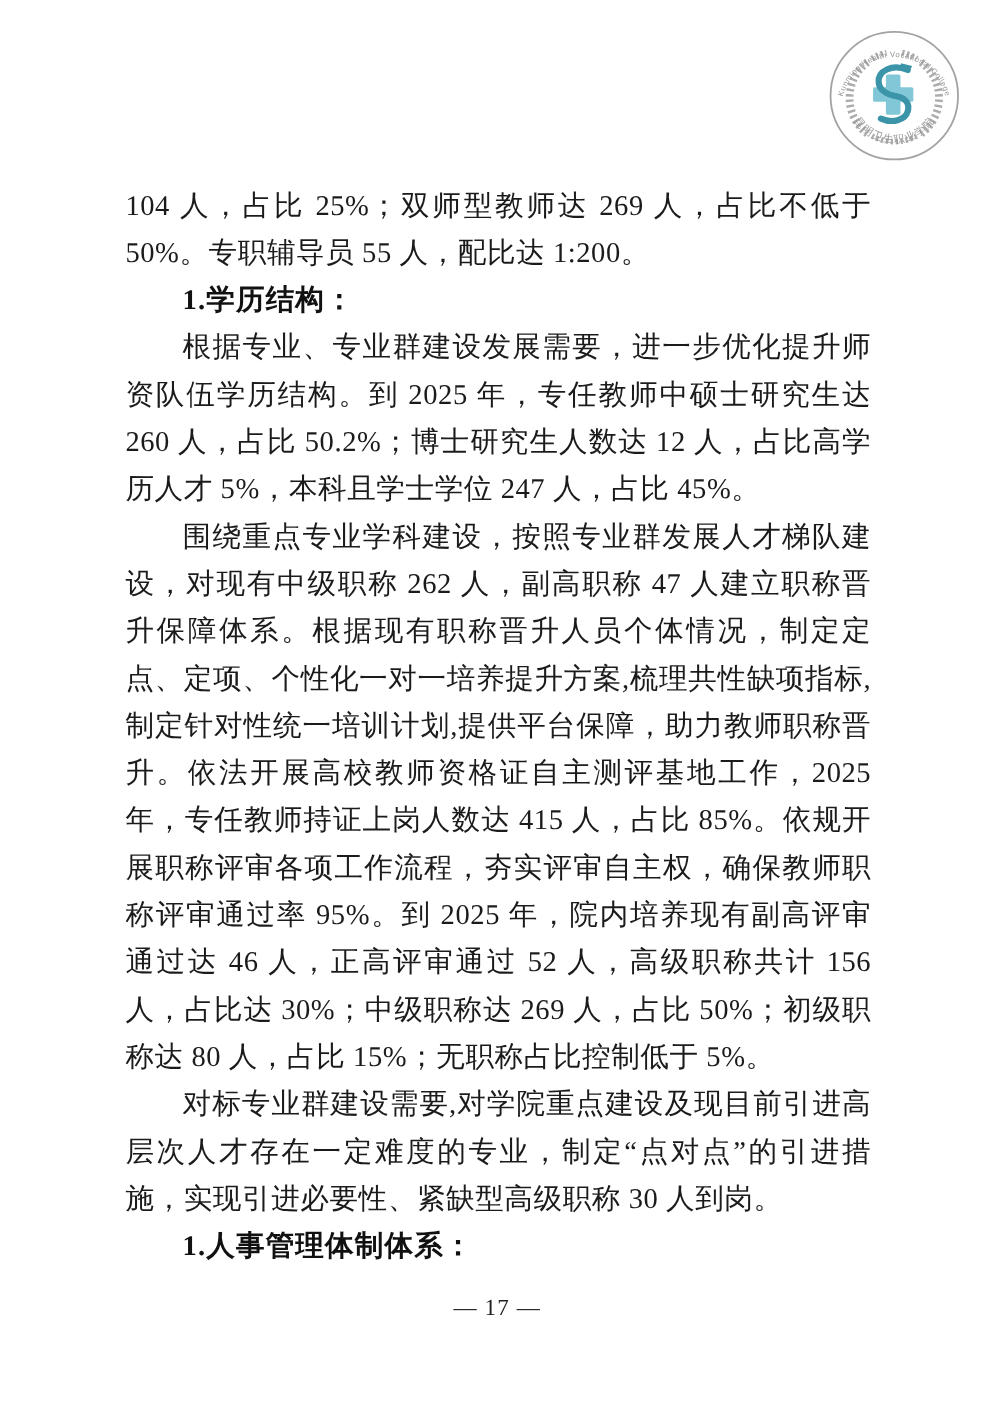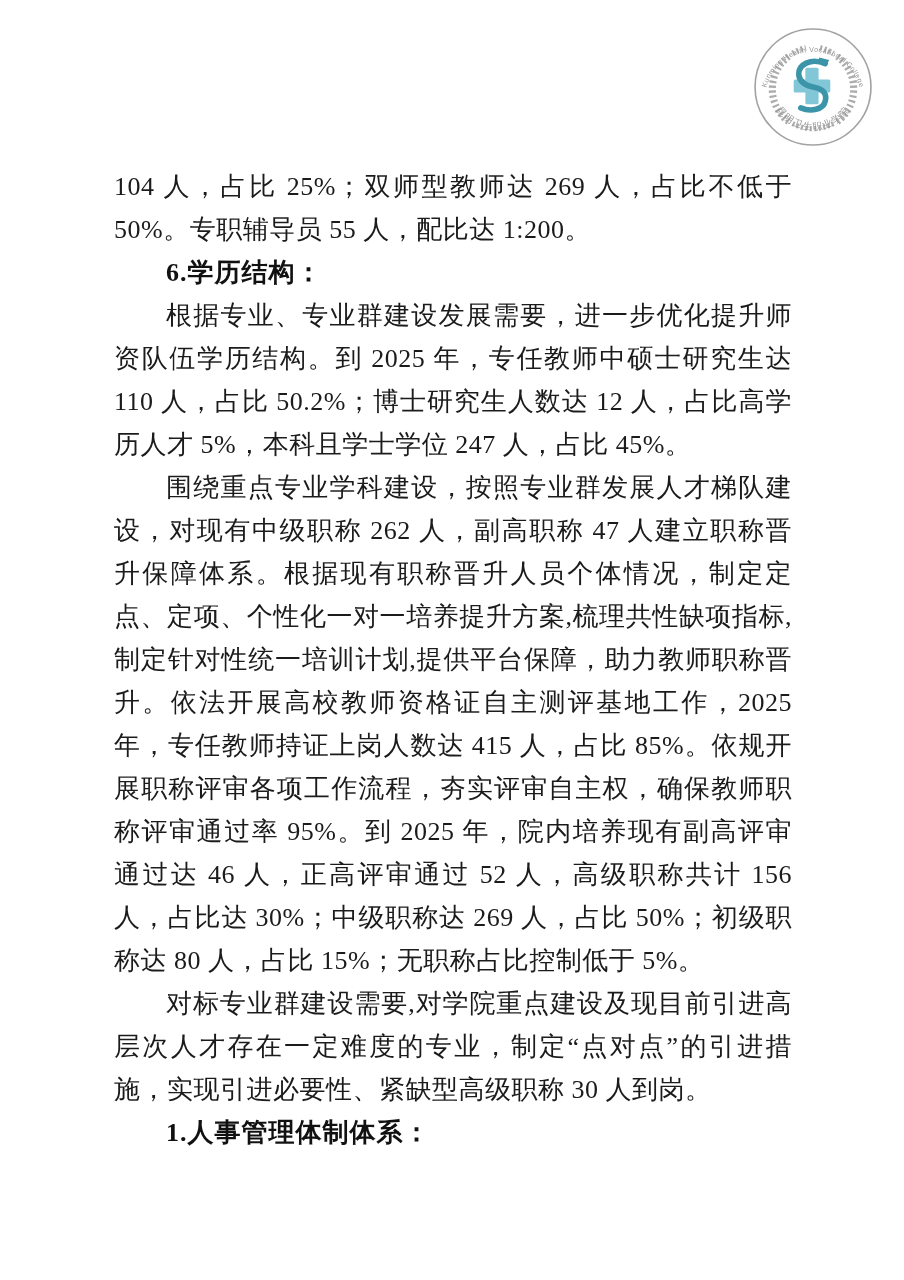--- a/index.html
+++ b/index.html
@@ -89,21 +89,24 @@
         <textPath href="#arcTop" startOffset="50%" text-anchor="middle">Kunming Health Vocational College</textPath>
       </text>
       <text font-size="9.5" fill="#8f8f8f" letter-spacing="1.2" font-family="Liberation Serif, serif">
         <textPath href="#arcBottom" startOffset="50%" text-anchor="middle">昆明卫生职业学院</textPath>
       </text>
     </svg>
   </div>
 
   <div class="content">
     <p class="noindent">104 人，占比 25%；双师型教师达 269 人，占比不低于 50%。专职辅导员 55 人，配比达 1:200。</p>
-    <h3>6.学历结构：</h3>
-    <p>根据专业、专业群建设发展需要，进一步优化提升师资队伍学历结构。到 2025 年，专任教师中硕士研究生达 110 人，占比 50.2%；博士研究生人数达 12 人，占比高学历人才 5%，本科且学士学位 247 人，占比 45%。</p>
+    <h3>1.学历结构：</h3>
+    <p>根据专业、专业群建设发展需要，进一步优化提升师资队伍学历结构。到 2025 年，专任教师中硕士研究生达 260 人，占比 50.2%；博士研究生人数达 12 人，占比高学历人才 5%，本科且学士学位 247 人，占比 45%。</p>
     <p>围绕重点专业学科建设，按照专业群发展人才梯队建设，对现有中级职称 262 人，副高职称 47 人建立职称晋升保障体系。根据现有职称晋升人员个体情况，制定定点、定项、个性化一对一培养提升方案,梳理共性缺项指标,制定针对性统一培训计划,提供平台保障，助力教师职称晋升。依法开展高校教师资格证自主测评基地工作，2025 年，专任教师持证上岗人数达 415 人，占比 85%。依规开展职称评审各项工作流程，夯实评审自主权，确保教师职称评审通过率 95%。到 2025 年，院内培养现有副高评审通过达 46 人，正高评审通过 52 人，高级职称共计 156 人，占比达 30%；中级职称达 269 人，占比 50%；初级职称达 80 人，占比 15%；无职称占比控制低于 5%。</p>
     <p>对标专业群建设需要,对学院重点建设及现目前引进高层次人才存在一定难度的专业，制定“点对点”的引进措施，实现引进必要性、紧缺型高级职称 30 人到岗。</p>
     <h3>1.人事管理体制体系：</h3>
   </div>
 
+  <div class="footer">
+    <span>— 17 —</span>
+  </div>
 
 </div>
 
 </body></html>

